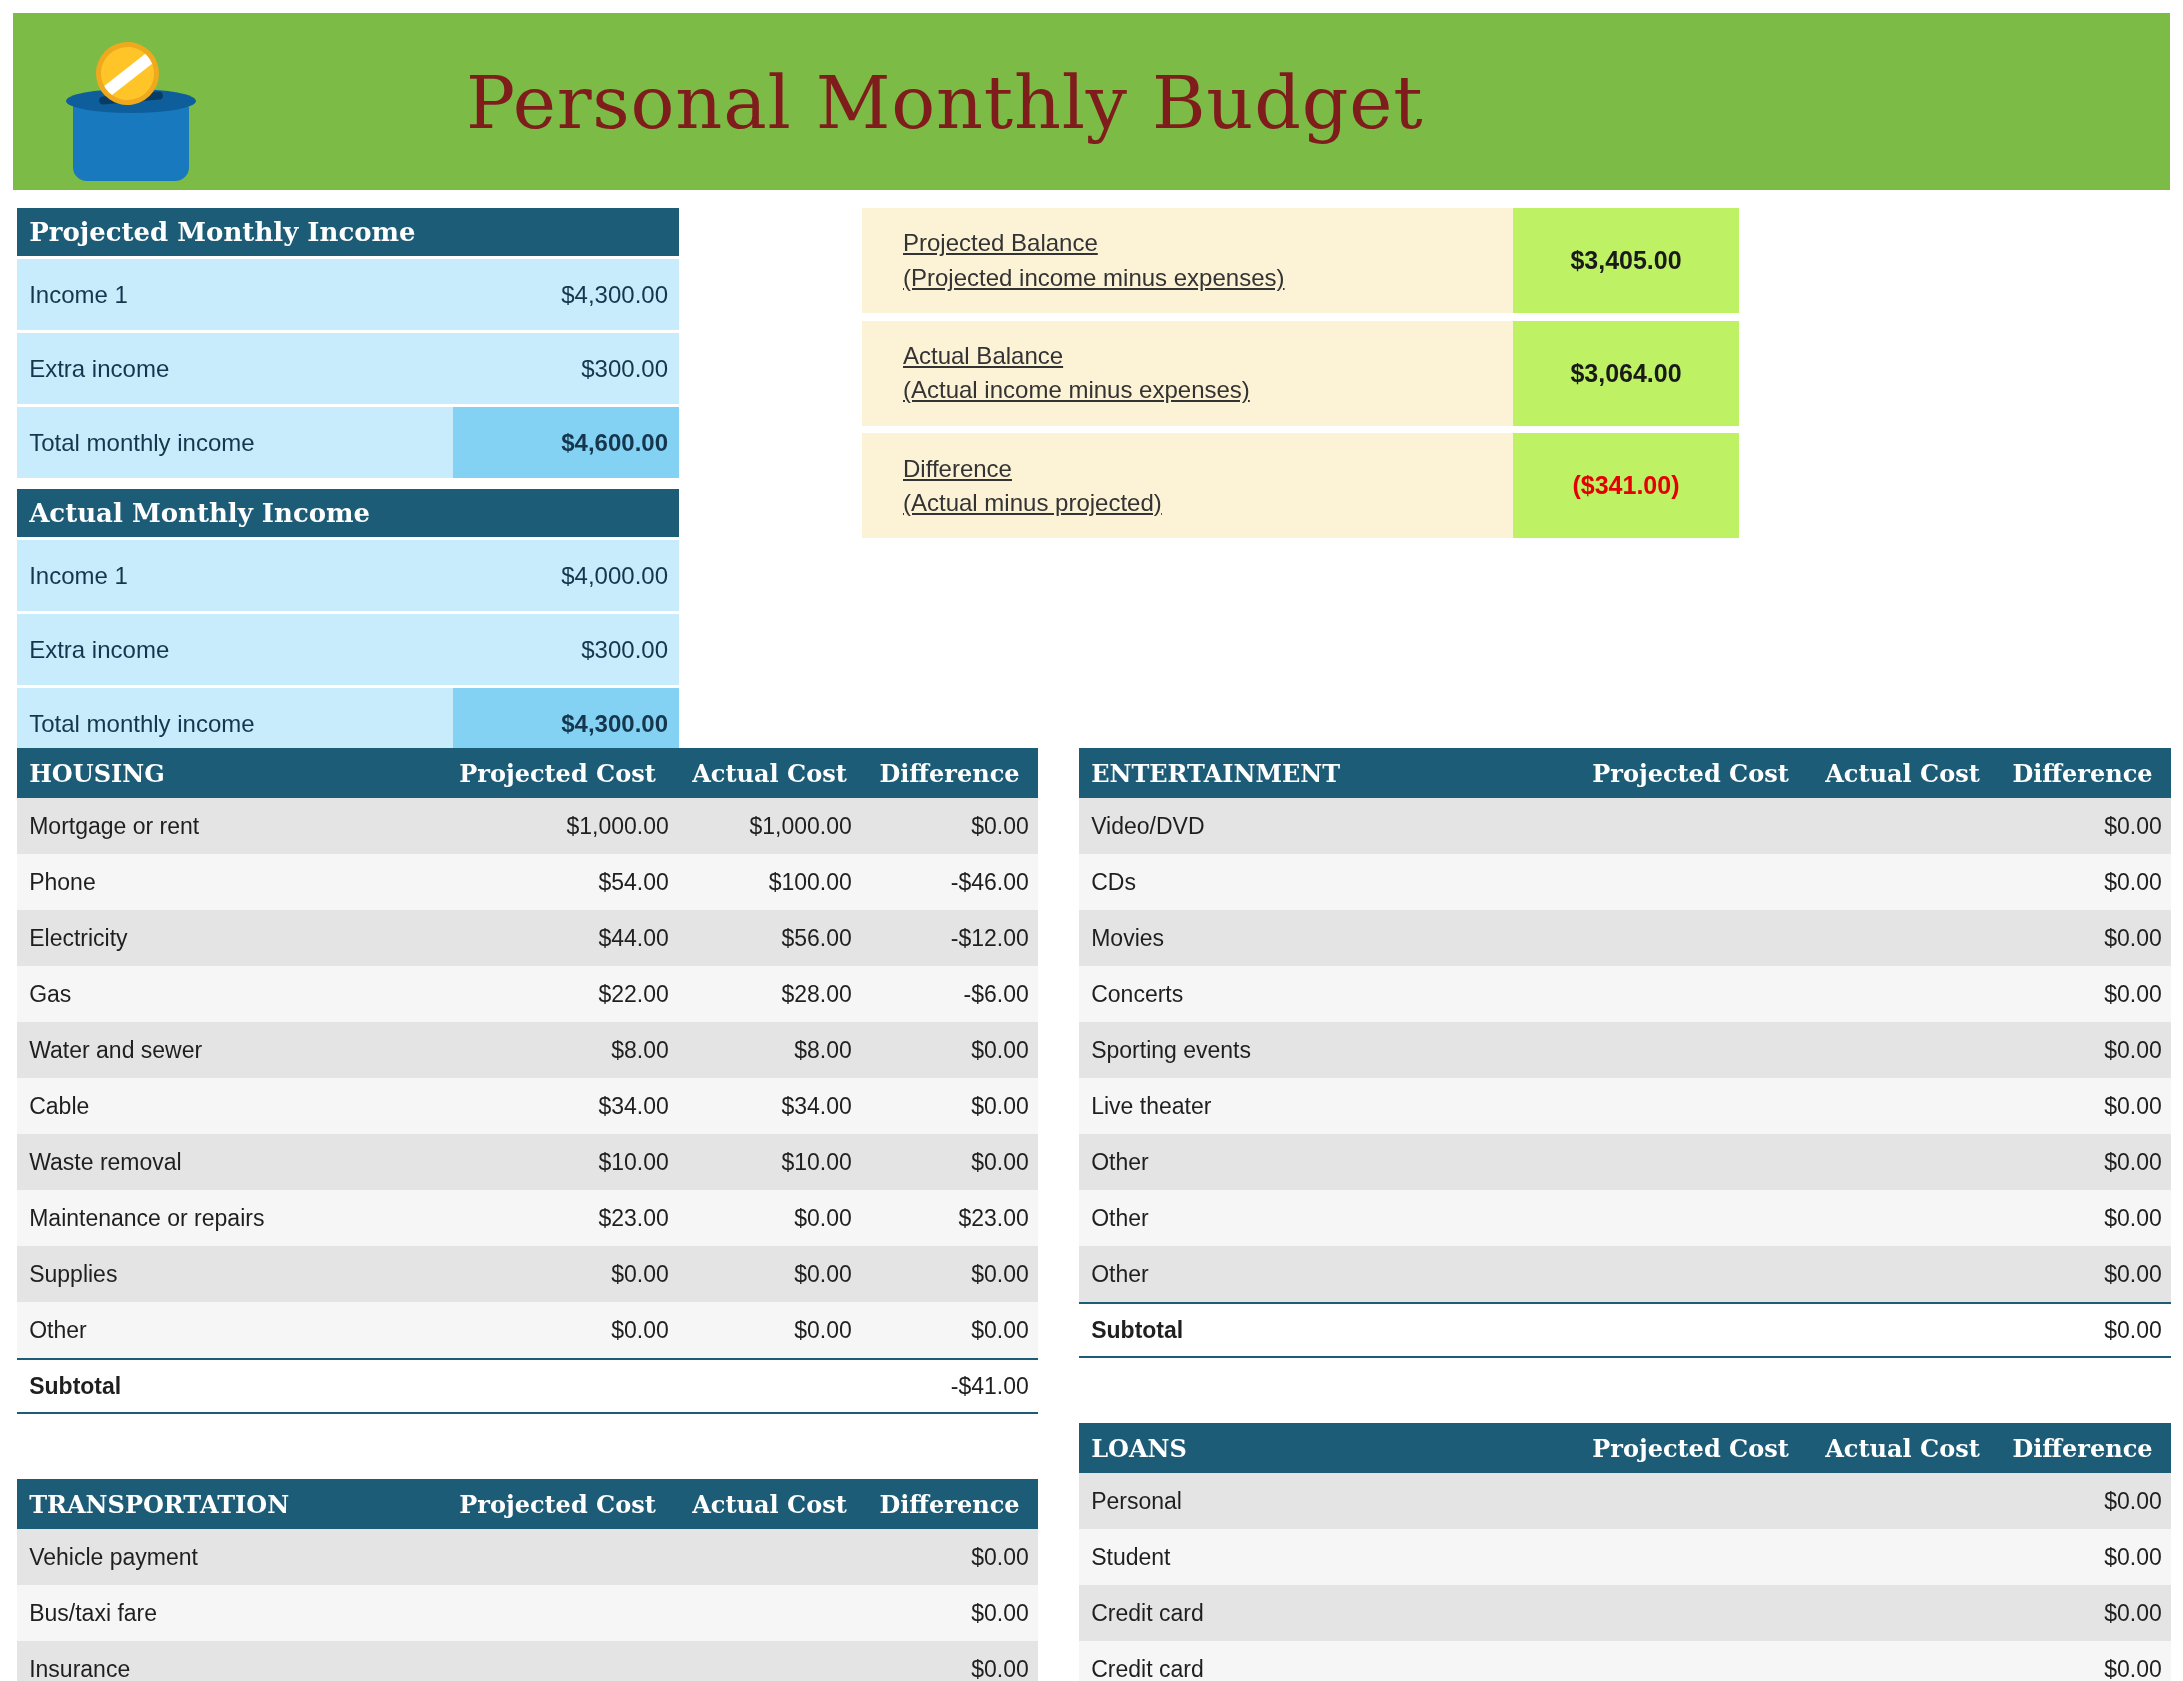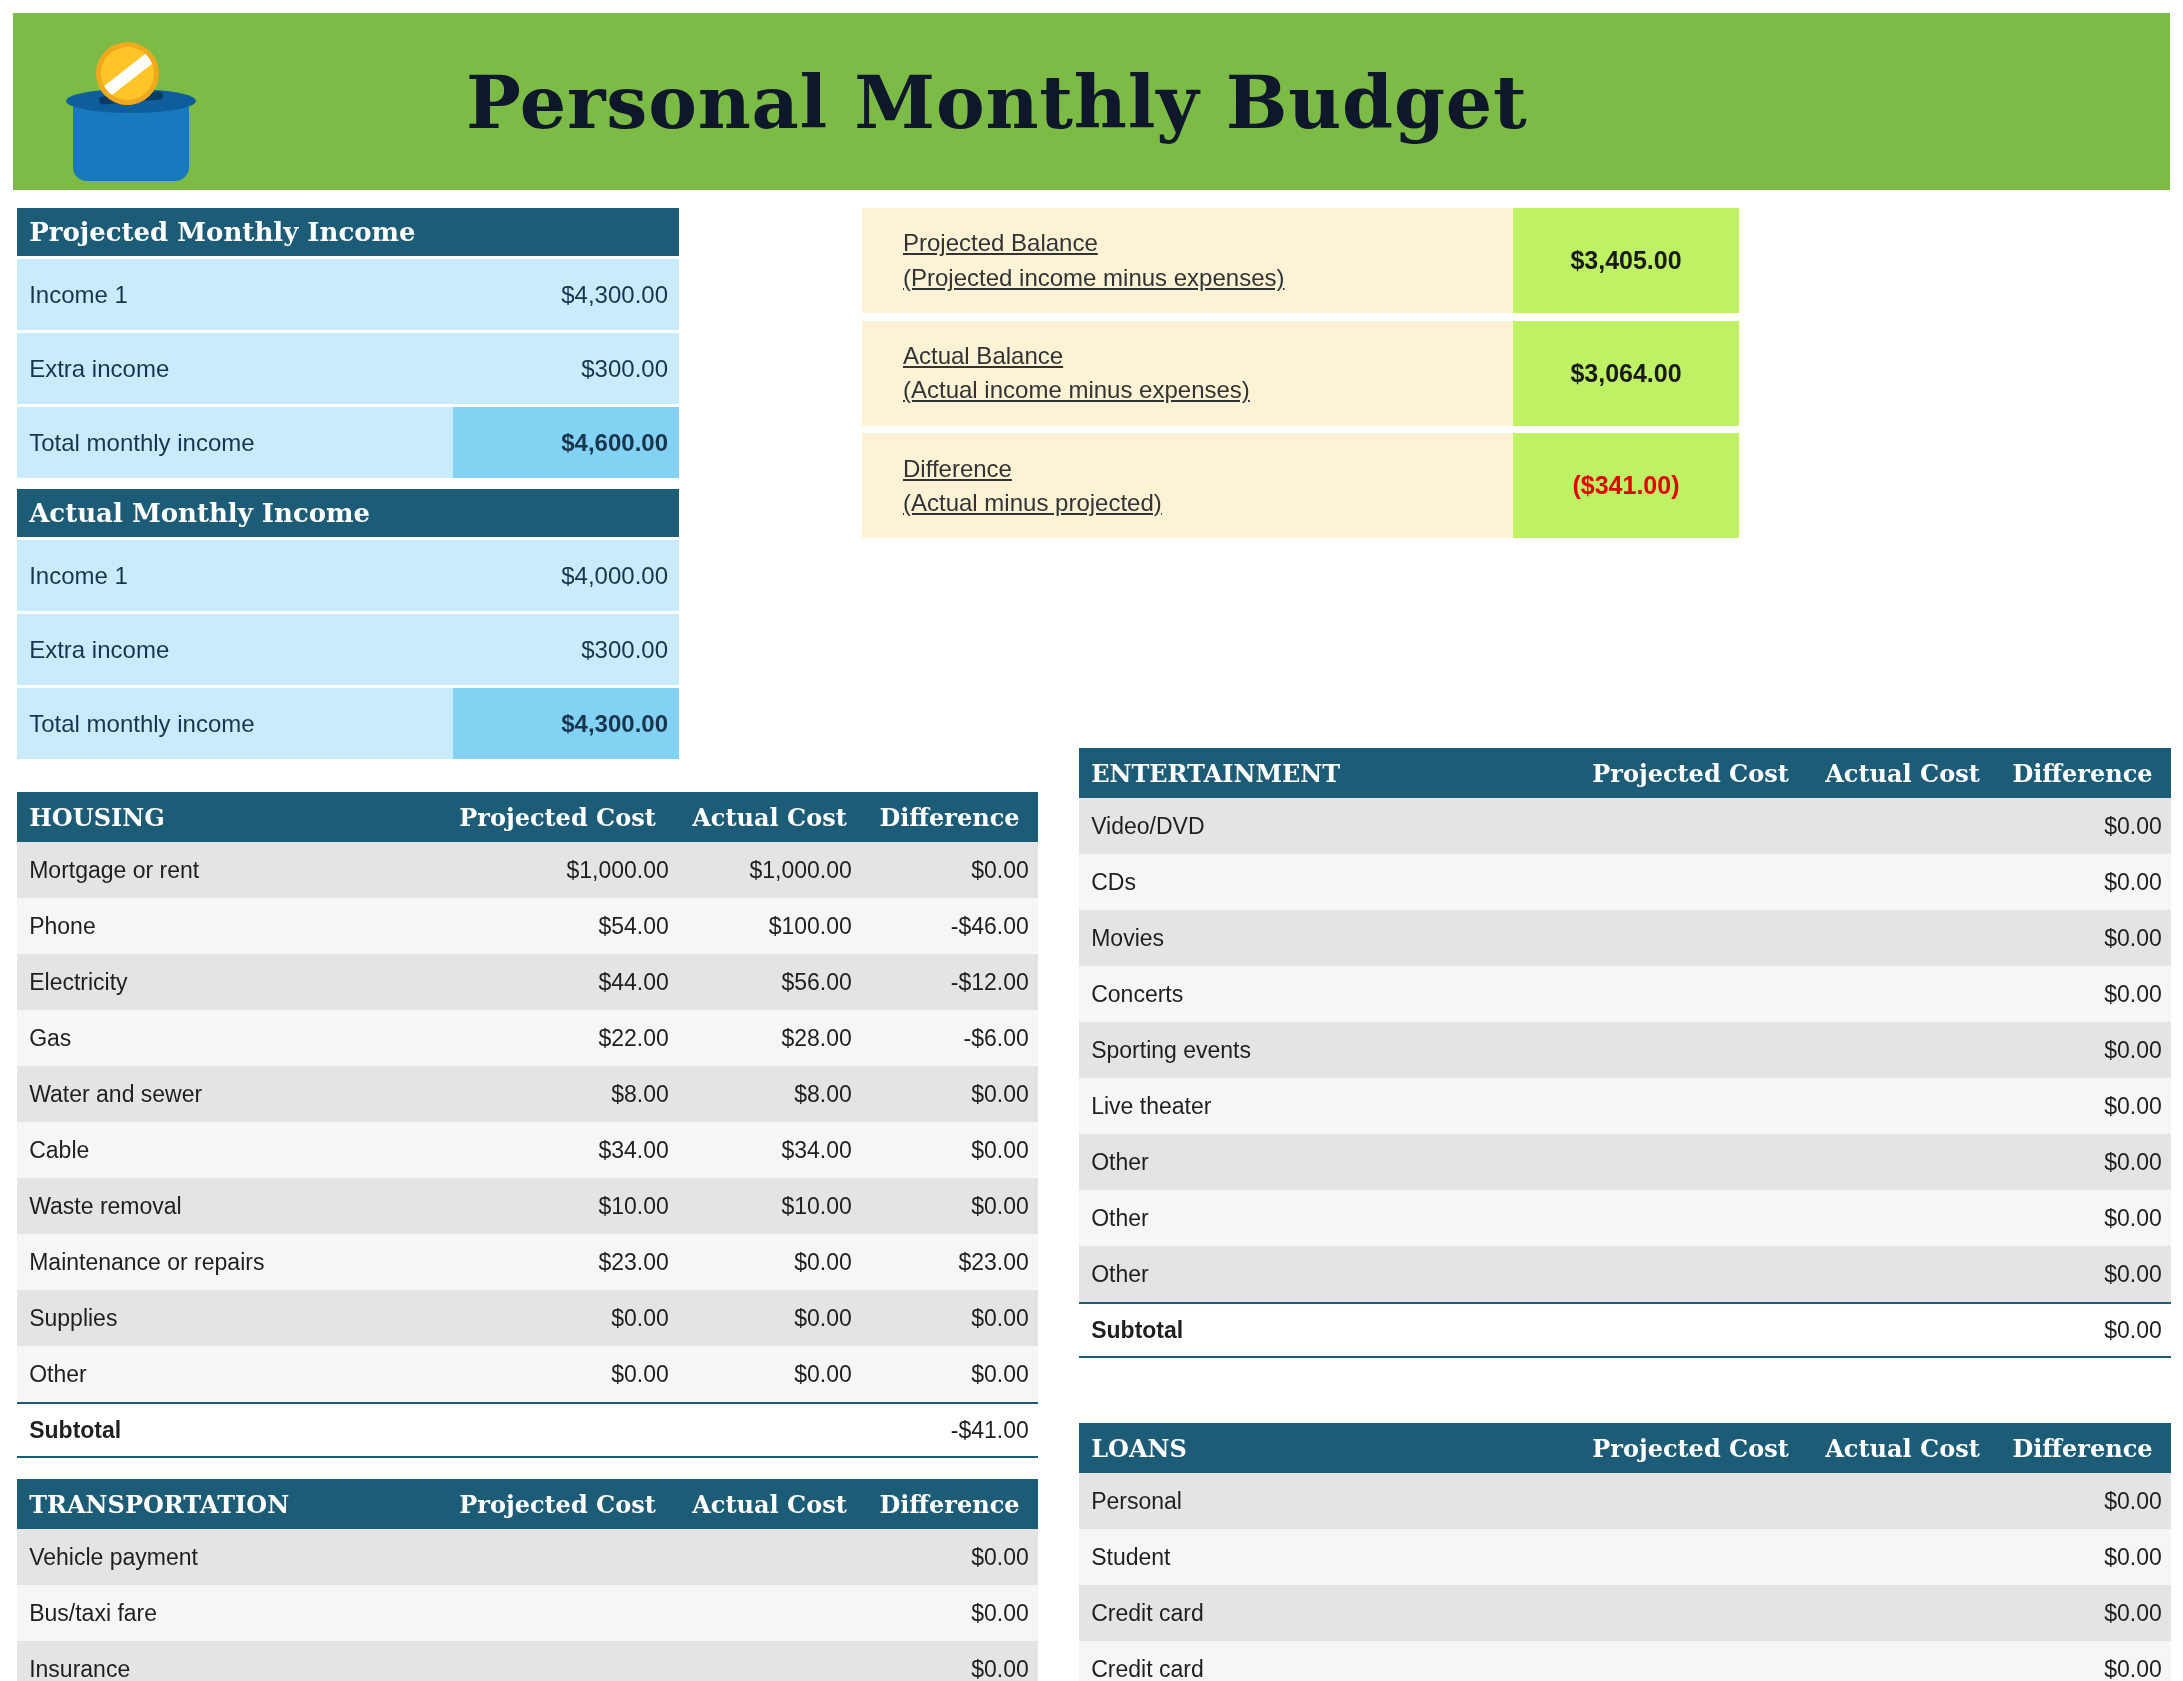--- a/index.html
+++ b/index.html
@@ -6,22 +6,22 @@
   html,body { background:#ffffff; }
   .page {
     position:relative; width:2183px; height:1682px; overflow:hidden;
     background:#ffffff; font-family:"Liberation Sans","DejaVu Sans",sans-serif;
   }
 
   
   .banner { position:absolute; left:13px; top:13px; width:2157px; height:177px; background:#7CBB45; }
   .banner h1 {
     position:absolute; left:453px; top:50%; transform:translateY(-50%);
-    font-family:"DejaVu Serif","Liberation Serif",serif; font-weight:700;
-    font-size:73px; color:#0f172a; letter-spacing:0.8px; white-space:nowrap;
+    font-family:"DejaVu Serif","Liberation Serif",serif; font-weight:400;
+    font-size:73px; color:#7f1d1d; letter-spacing:0.8px; white-space:nowrap;
   }
   .moneybox { position:absolute; left:60px; top:29px; width:134px; height:139px; }
   .coin {
     position:absolute; left:23px; top:0; width:63px; height:63px; border-radius:50%;
     background:#FFC528; border:5.4px solid #EFA91D; overflow:hidden; transform:rotate(-10deg); z-index:3;
   }
   .coin::after { content:""; position:absolute; left:-7.6px; top:21.4px; width:73px; height:11.5px; background:#ffffff; transform:rotate(-28deg); }
   .bucket { position:absolute; left:0; bottom:0; width:116px; height:81px; background:#1879BE; border-radius:7.6px 7.6px 13.8px 13.8px; z-index:2; }
   .bucket::before { content:""; position:absolute; left:-6.9px; top:-11.5px; width:130px; height:24.5px; background:#0E5E9C; border-radius:50%; }
   .bucket::after { content:""; position:absolute; left:26px; top:-6.1px; width:64px; height:8.4px; background:#083B66; border-radius:4.6px; transform:rotate(-5deg); }
@@ -43,21 +43,21 @@
 
   
   #summary { position:absolute; left:862px; top:208px; width:877px; }
   .sum-row { display:flex; height:105px; margin-bottom:7.6px; }
   .sum-label { flex:1; background:#FCF2D5; display:flex; flex-direction:column; justify-content:center; gap:6.1px; padding-left:41px; color:#333333; font-size:24px;text-decoration:underline; }
   .sum-value { width:226px; background:#bef264; display:flex; align-items:center; justify-content:center; font-weight:700; font-size:25px; color:#1A1A1A; }
   .sum-value.neg { color:#E50000; }
 
   
   .exp { position:absolute; }
-  #housing        { left:17px;   top:748px;  width:1021px;margin-top:44px; }
+  #housing        { left:17px;   top:748px;  width:1021px; }
   #entertainment  { left:1079px; top:748px;  width:1092px; }
   #transportation { left:17px;   top:1479px; width:1021px; }
   #loans          { left:1079px; top:1423px; width:1092px; }
   .exp-head {
     display:flex; align-items:center; height:50px; background:#1D5C77; color:#ffffff;
     font-family:"DejaVu Serif","Liberation Serif",serif; font-weight:700; font-size:24px;
   }
   .exp-title { flex:1; padding-left:12.2px; }
   .col { text-align:center; }
   .c-proj { width:241px; } .c-act { width:183px; } .c-diff { width:177px; }

